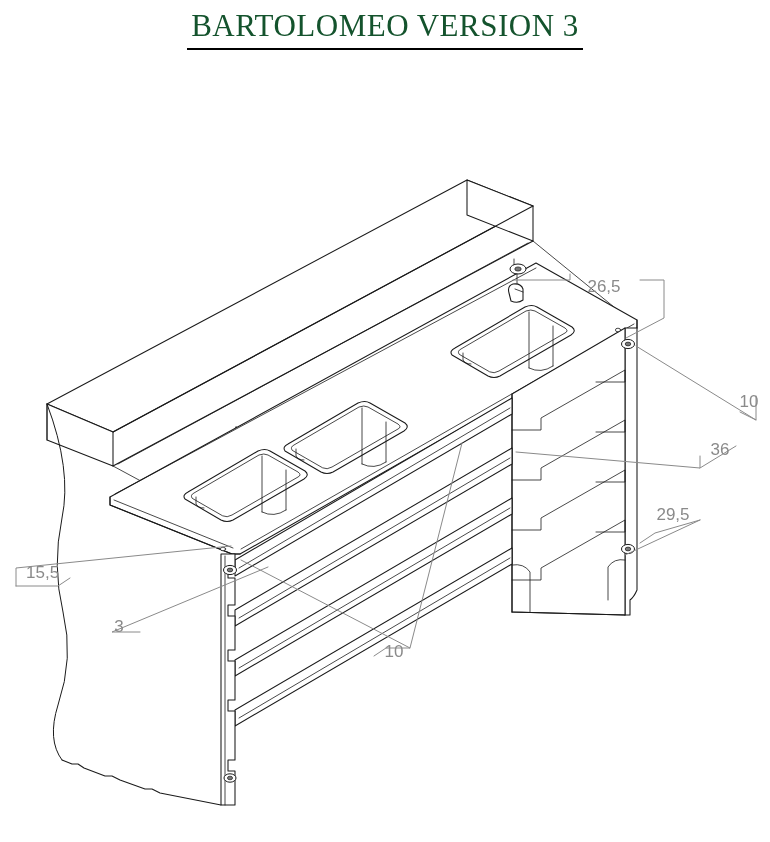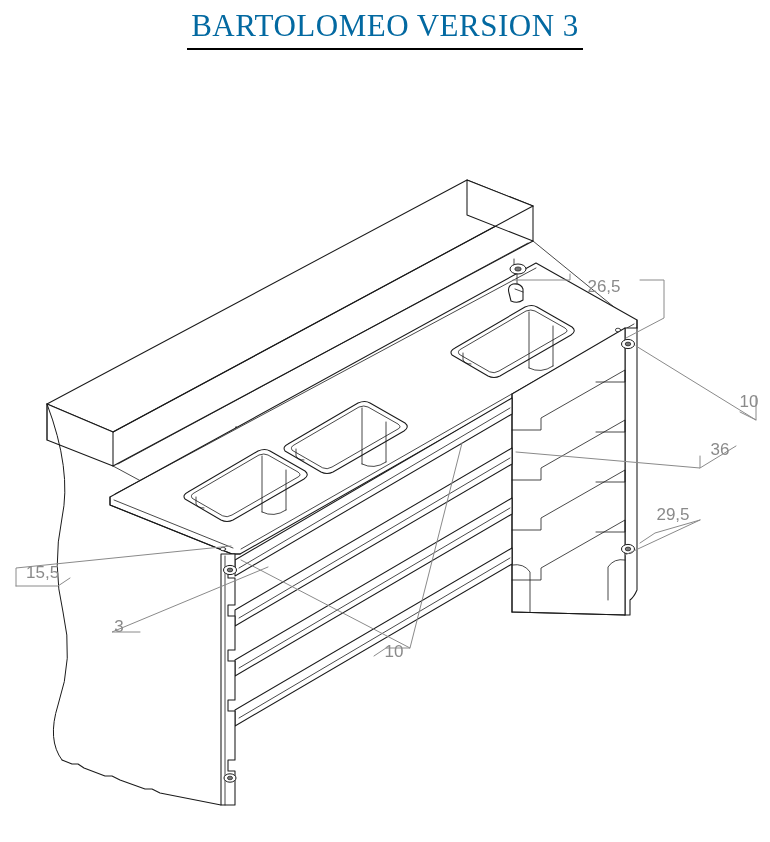--- a/index.html
+++ b/index.html
@@ -26,21 +26,21 @@
     left: 0;
     top: 8px;
     width: 770px;
     text-align: center;
   }
   #drawing-title {
     display: inline-block;
     font-family: "Liberation Serif", "DejaVu Serif", serif;
     font-size: 31px;
     letter-spacing: 0.5px;
-    color: #0369a1;
+    color: #14532d;
     line-height: 1.18;
     border-bottom: 2px solid #000000;
     padding: 0 4px 3px 4px;
     white-space: nowrap;
   }
   #drawing-canvas {
     position: absolute;
     left: 0;
     top: 0;
     width: 770px;

